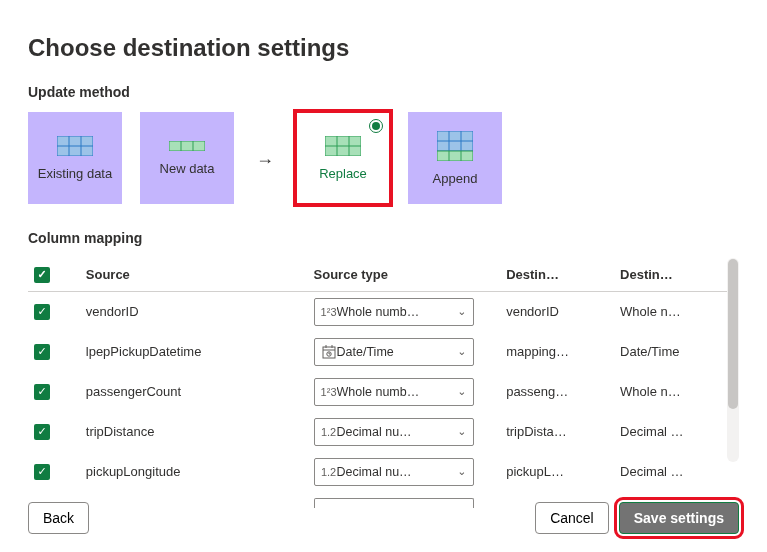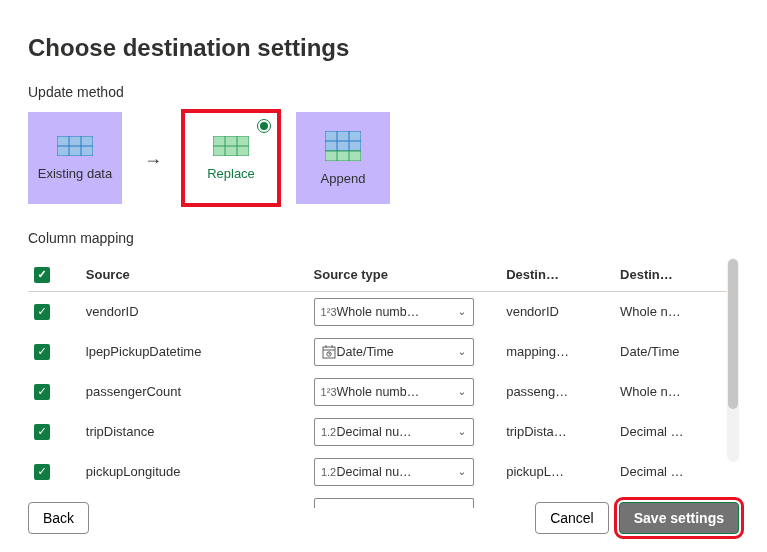--- a/index.html
+++ b/index.html
@@ -8,21 +8,21 @@
     font-family: "Segoe UI", Arial, sans-serif;
     font-size: 14px;
     color: #323130;
     background: #fff;
     width: 767px;
     height: 552px;
     position: relative;
     padding: 22px 28px 0 28px;
   }
   h1.page-title { font-size: 24px; font-weight: 600; margin: 12px 0 22px 0; }
-  .section-label { font-size: 14px; font-weight: 400; margin-bottom: 12px; }
+  .section-label { font-size: 14px; font-weight: 700; margin-bottom: 12px; }
 
   .method-row { display: flex; align-items: center; gap: 18px; margin-bottom: 26px; }
   .method-card {
     width: 94px; height: 92px; background: #c4b5fd; display: flex;
     flex-direction: column; align-items: center; justify-content: center; gap: 10px;
     font-size: 13px; position: relative;
   }
   .arrow { font-size: 18px; color: #323130; padding: 0 4px; }
   .card-sel {
     position: relative; border: 1px solid #107c41; background: #fff;
@@ -105,20 +105,28 @@
 
 <div class="method-row">
   <div class="method-card">
     <svg width="36" height="20">
       <rect x="0" y="0" width="36" height="20" fill="#9cc3e8" stroke="#2b78c5"></rect>
       <line x1="12" y1="0" x2="12" y2="20" stroke="#2b78c5"></line>
         <line x1="24" y1="0" x2="24" y2="20" stroke="#2b78c5"></line>
       <line x1="0" y1="10" x2="36" y2="10" stroke="#2b78c5"></line>
     </svg>
     <span>Existing data</span>
+  </div>
+  <div class="method-card">
+    <svg width="36" height="10">
+      <rect x="0" y="0" width="36" height="10" fill="#a8e0b8" stroke="#2f9e57"></rect>
+      <line x1="12" y1="0" x2="12" y2="10" stroke="#2f9e57"></line>
+        <line x1="24" y1="0" x2="24" y2="10" stroke="#2f9e57"></line>
+    </svg>
+    <span>New data</span>
   </div>
   <div class="arrow">→</div>
   <div class="method-card card-sel">
     <span class="radio"></span>
     <svg width="36" height="20">
       <rect x="0" y="0" width="36" height="20" fill="#a8e0b8" stroke="#2f9e57"></rect>
       <line x1="12" y1="0" x2="12" y2="20" stroke="#2f9e57"></line>
         <line x1="24" y1="0" x2="24" y2="20" stroke="#2f9e57"></line>
       <line x1="0" y1="10" x2="36" y2="10" stroke="#2f9e57"></line>
     </svg>

